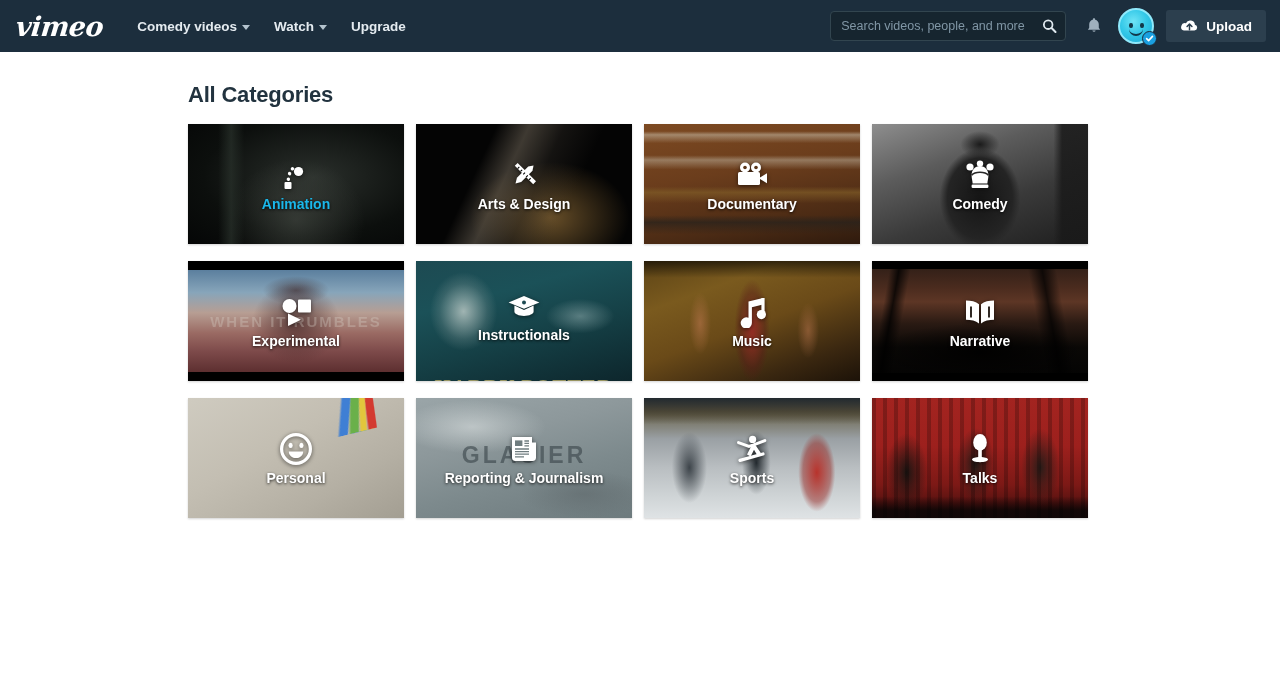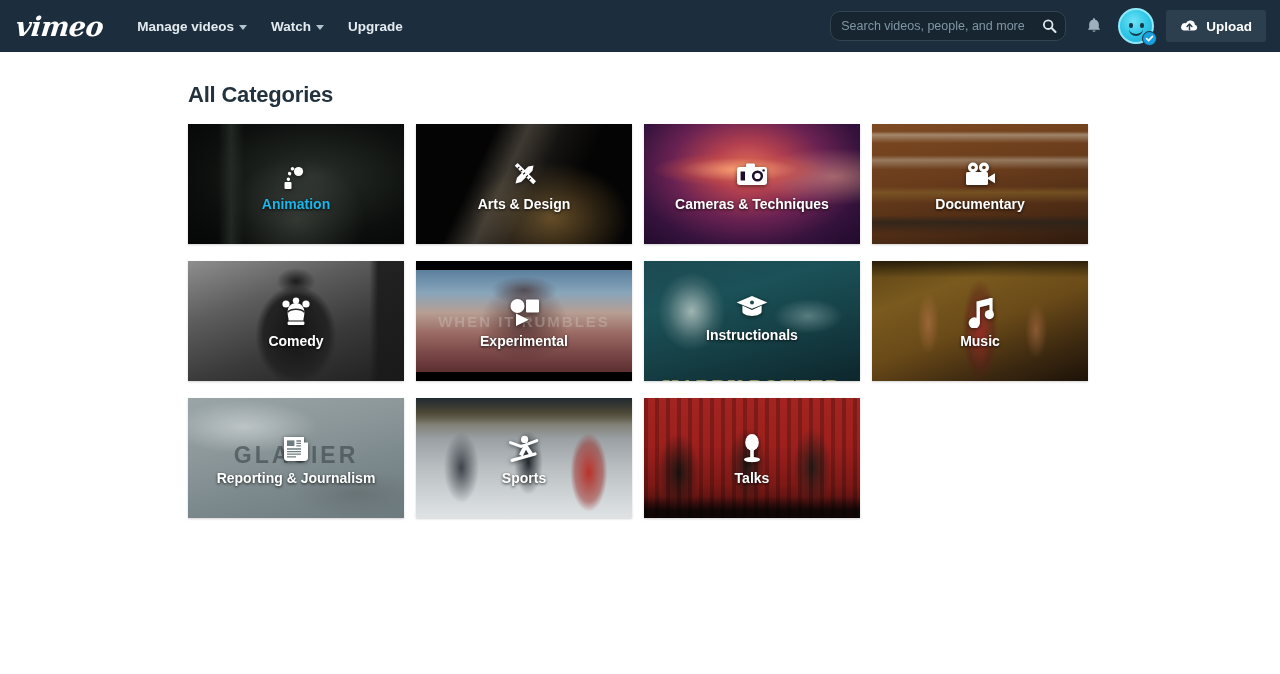--- a/index.html
+++ b/index.html
@@ -54,21 +54,21 @@
     position: absolute;
     right: 14px; top: 0;
     height: 52px;
     display: flex; align-items: center; gap: 0;
   }
   .searchbox {
     position: relative;
     width: 236px; height: 30px;
     background: #16252f;
     border: 1px solid #32454f;
-    border-radius: 10px;
+    border-radius: 4px;
     display: flex; align-items: center;
     padding: 0 30px 0 10px;
   }
   .searchbox input {
     width: 100%;
     background: transparent;
     border: none; outline: none;
     color: #cfd9e0;
     font-size: 12.5px;
     font-family: "Liberation Sans", sans-serif;
@@ -201,21 +201,21 @@
 </style>
 </head>
 <body>
 
 <div class="topbar">
 
   <div class="logo">vimeo</div>
 
   <div class="nav">
     <div class="nav-item">
-      <span>Manage videos</span>
+      <span>Comedy videos</span>
       <i class="caret"></i>
     </div>
     <div class="nav-item">
       <span>Watch</span>
       <i class="caret"></i>
     </div>
     <div class="nav-item">
       <span>Upgrade</span>
     </div>
   </div>
@@ -300,40 +300,20 @@
               <g transform="rotate(-45 17 17)">
                 <path d="M17 4h4v26h-4z" fill="#fff"></path>
                 <path d="M17 8h2.4M17 12h2.4M17 16h2.4M17 20h2.4M17 24h2.4" stroke="#040404" stroke-width="1.1"></path>
               </g>
             </svg>
           </div>
           <div class="cat-label">Arts &amp; Design</div>
         </div>
       </div>
 
-      <div class="card">
-        <div class="thumb" style="background:
-             radial-gradient(ellipse at 48% 36%, #e0705a 0%, #b3404f 22%, #6a2252 48%, #34123c 74%, #200a2c 100%);"></div>
-        <div class="thumb" style="background:
-             radial-gradient(ellipse 50% 18% at 44% 38%, rgba(255,170,120,.85) 0%, rgba(200,80,70,.35) 55%, transparent 80%),
-             radial-gradient(ellipse at 88% 44%, rgba(255,190,150,.45) 0%, transparent 30%);"></div>
-        <div class="card-inner">
-          <div class="cat-icon">
-            <svg width="34" height="30" viewBox="0 0 34 30">
-              <rect x="2" y="7" width="30" height="18" rx="2.4" fill="#fff"></rect>
-              <rect x="11" y="3.6" width="9" height="4.5" rx="1.2" fill="#fff"></rect>
-              <circle cx="22.5" cy="16" r="5.6" fill="#1e0c2c"></circle>
-              <circle cx="22.5" cy="16" r="3.1" fill="#fff"></circle>
-              <rect x="5.6" y="11.5" width="4.4" height="9" fill="#1e0c2c"></rect>
-              <circle cx="28.6" cy="10.4" r="1.2" fill="#1e0c2c"></circle>
-            </svg>
-          </div>
-          <div class="cat-label">Cameras &amp; Techniques</div>
-        </div>
-      </div>
 
       <div class="card">
         <div class="thumb" style="background:
              linear-gradient(170deg, #7d4a22 0%, #6b3d1c 40%, #4a2a14 78%, #2e1a0d 100%);"></div>
         <div class="thumb" style="background:
              linear-gradient(to bottom, transparent 6%, rgba(200,190,170,.55) 9%, transparent 16%),
              linear-gradient(to bottom, transparent 26%, rgba(190,180,160,.5) 30%, transparent 38%),
              linear-gradient(to bottom, transparent 52%, rgba(130,95,40,.65) 57%, transparent 66%),
              linear-gradient(to bottom, transparent 76%, rgba(40,34,28,.75) 82%, transparent 92%);"></div>
         <div class="card-inner">
@@ -430,21 +410,62 @@
             <svg width="30" height="32" viewBox="0 0 30 32">
               <path d="M26 2 11.5 5.6v16.2a5.6 5.6 0 1 0 3.4 5.1V11.3L26 8.6z" fill="#fff"></path>
               <circle cx="24.4" cy="18.6" r="4.6" fill="#fff"></circle>
               <path d="M26 2v16.6" stroke="#fff" stroke-width="3.2"></path>
             </svg>
           </div>
           <div class="cat-label">Music</div>
         </div>
       </div>
 
-
+      <div class="card">
+        <div class="thumb" style="background:
+             linear-gradient(to bottom, #2a1c16 0%, #4a2b1e 22%, #5d3625 34%, #2a1a13 52%, #0a0806 72%, #030303 100%);"></div>
+        <div class="thumb" style="background:
+             linear-gradient(to bottom, #000 0%, #000 7%, transparent 7%),
+             linear-gradient(to top, #000 0%, #000 7%, transparent 7%),
+             linear-gradient(100deg, transparent 8%, rgba(0,0,0,.8) 12%, transparent 17%),
+             linear-gradient(80deg, transparent 74%, rgba(0,0,0,.75) 80%, transparent 86%),
+             radial-gradient(ellipse 60% 30% at 50% 76%, rgba(0,0,0,.9) 0%, transparent 80%);"></div>
+        <div class="card-inner">
+          <div class="cat-icon">
+            <svg width="34" height="28" viewBox="0 0 34 28">
+              <path d="M16 6.2C12.8 3.6 8 2.6 3 2.6v19.2c5 0 9.8 1 13 3.6z" fill="#fff"></path>
+              <path d="M18 6.2c3.2-2.6 8-3.6 13-3.6v19.2c-5 0-9.8 1-13 3.6z" fill="#fff"></path>
+              <path d="M8 8.4v11M26 8.4v11" stroke="#1b120d" stroke-width="1.8"></path>
+            </svg>
+          </div>
+          <div class="cat-label">Narrative</div>
+        </div>
+      </div>
+
+      <div class="card">
+        <div class="thumb" style="background:
+             linear-gradient(150deg, #cfcbc0 0%, #c3beb2 40%, #b4afa3 72%, #a39e92 100%);"></div>
+        <div class="thumb" style="background:
+             linear-gradient(108deg, transparent 44%, #3f7fd4 46%, #3f7fd4 52%, transparent 53%),
+             linear-gradient(104deg, transparent 52%, #6ab04a 54%, #6ab04a 60%, transparent 61%),
+             linear-gradient(100deg, transparent 60%, #e2c63c 62%, #e2c63c 66%, transparent 67%),
+             linear-gradient(96deg, transparent 66%, #d33a30 68%, #d33a30 74%, transparent 75%);
+             top:8px; height:42px; left:48%; width:52%; transform:rotate(-14deg); transform-origin: left center;"></div>
+        <div class="card-inner">
+          <div class="cat-icon">
+            <svg width="34" height="34" viewBox="0 0 34 34">
+              <circle cx="17" cy="17" r="14.4" fill="none" stroke="#fff" stroke-width="3.2"></circle>
+              <ellipse cx="11.6" cy="13.4" rx="2.1" ry="2.6" fill="#fff"></ellipse>
+              <ellipse cx="22.4" cy="13.4" rx="2.1" ry="2.6" fill="#fff"></ellipse>
+              <path d="M9.8 19.4h14.4c0 4-3.2 6.6-7.2 6.6s-7.2-2.6-7.2-6.6z" fill="#fff"></path>
+            </svg>
+          </div>
+          <div class="cat-label">Personal</div>
+        </div>
+      </div>
 
       <div class="card">
         <div class="thumb" style="background:
              linear-gradient(165deg, #9aa5a8 0%, #8d989b 34%, #7d8a8d 62%, #6d7a7d 100%);"></div>
         <div class="thumb" style="background:
              radial-gradient(ellipse 46% 30% at 26% 24%, rgba(225,230,230,.55) 0%, transparent 74%),
              radial-gradient(ellipse 40% 26% at 78% 80%, rgba(95,105,108,.6) 0%, transparent 76%);"></div>
         <div class="ovl" style="top:44px; font-size:23px; letter-spacing:3px; color:rgba(58,70,74,.62);">GLACIER</div>
         <div class="card-inner">
           <div class="cat-icon">

